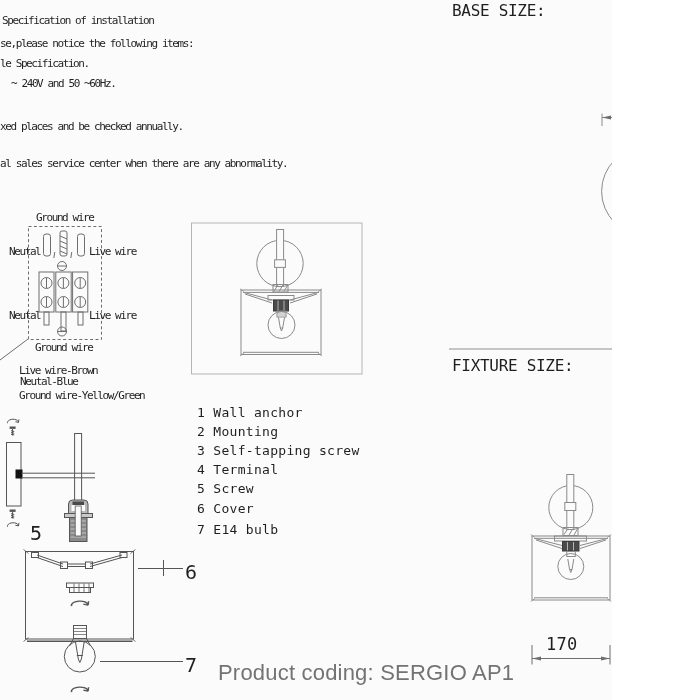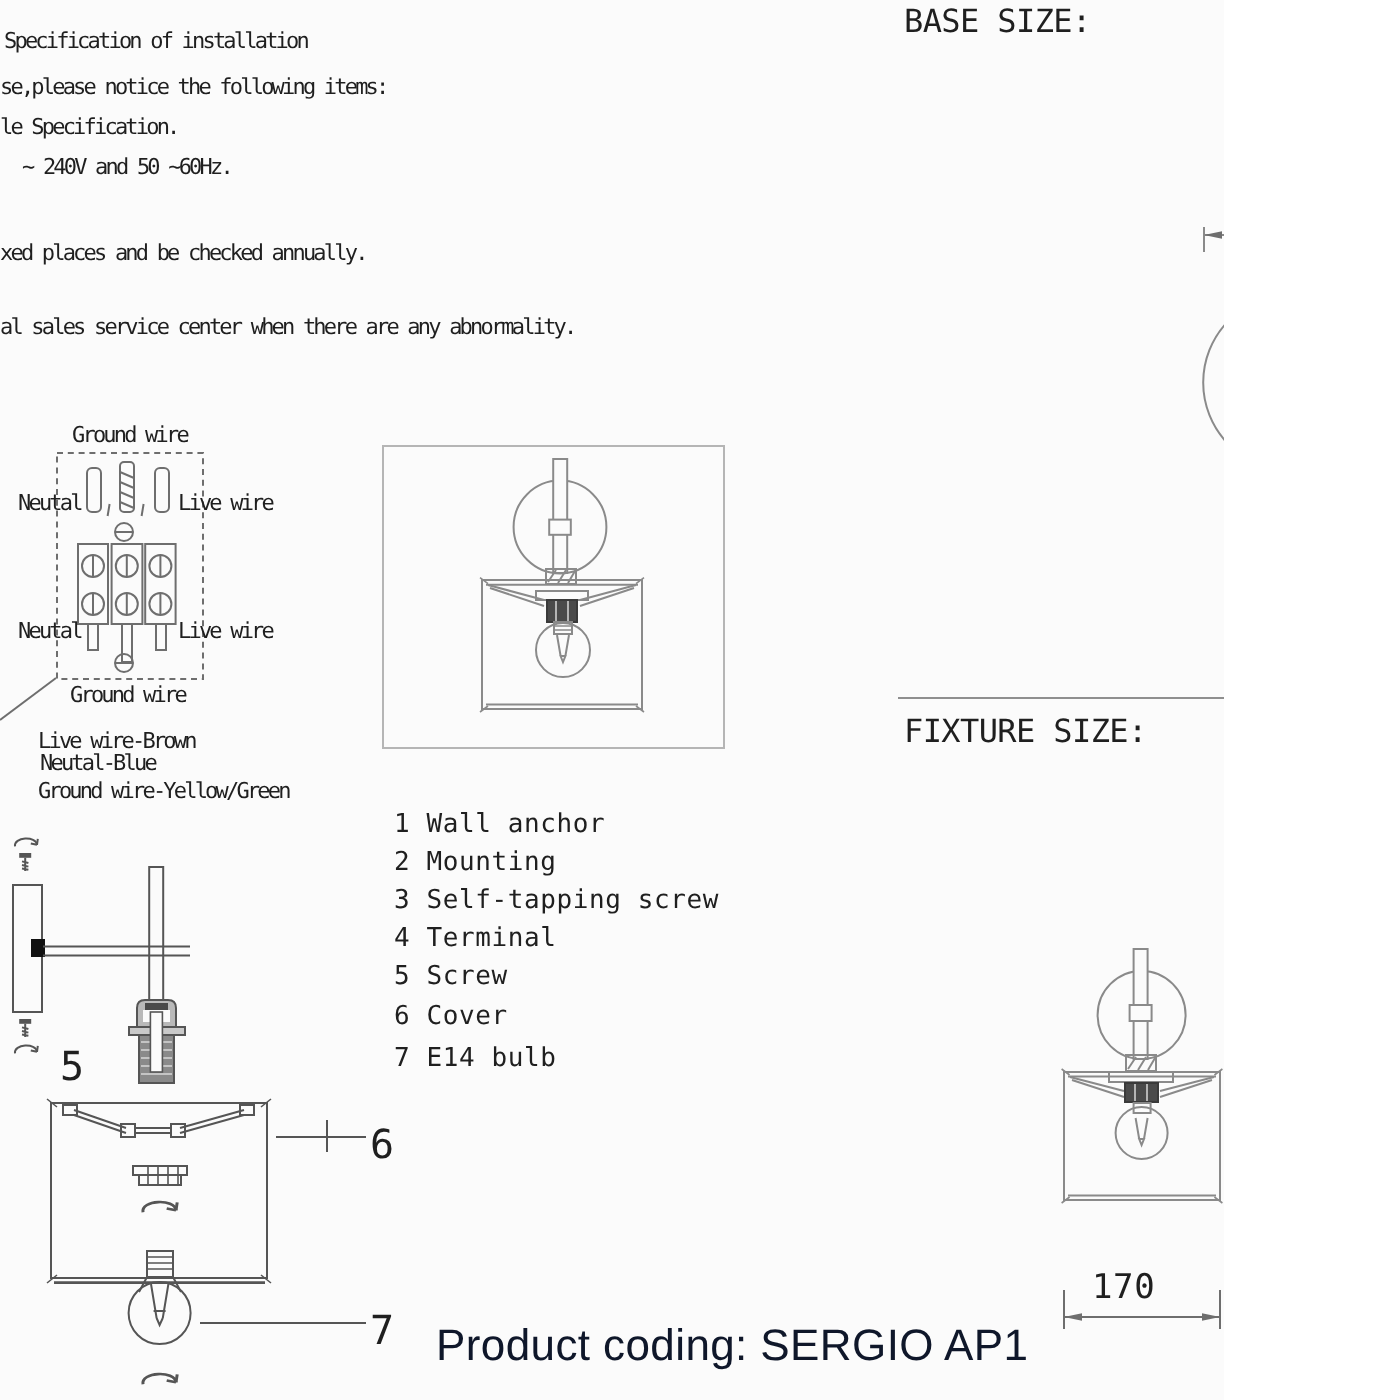--- a/index.html
+++ b/index.html
@@ -6,21 +6,21 @@
   #page{position:relative;width:612px;height:700px;background:#fbfbfb;overflow:hidden;
         font-family:"DejaVu Sans Mono",monospace;color:#1f1f1f;}
   .t{position:absolute;white-space:pre;line-height:normal;}
   .spec{font-size:11px;letter-spacing:-1.4px;}
   .wire{font-size:11px;letter-spacing:-1.4px;}
   .parts{font-size:13px;letter-spacing:0.3px;}
   .h1{font-size:16px;letter-spacing:-0.3px;}
   .dim{font-size:17px;letter-spacing:0.3px;}
   .callout{font-size:20px;}
   .vdim{font-size:22px;transform:translate(-50%,-50%) rotate(-90deg);transform-origin:center;}
-  .footer{font-family:"Liberation Sans",sans-serif;font-size:22px;letter-spacing:0.2px;color:#0f172a;}
+  .footer{font-family:"Liberation Sans",sans-serif;font-size:22px;letter-spacing:0.2px;color:#737373;}
   svg{position:absolute;left:0;top:0;}
   .parts-row{position:absolute;left:197px;}
 </style>
 </head>
 <body>
 
 <div id="page">
 
   <svg width="700" height="700" viewBox="0 0 700 700">
     <defs>

